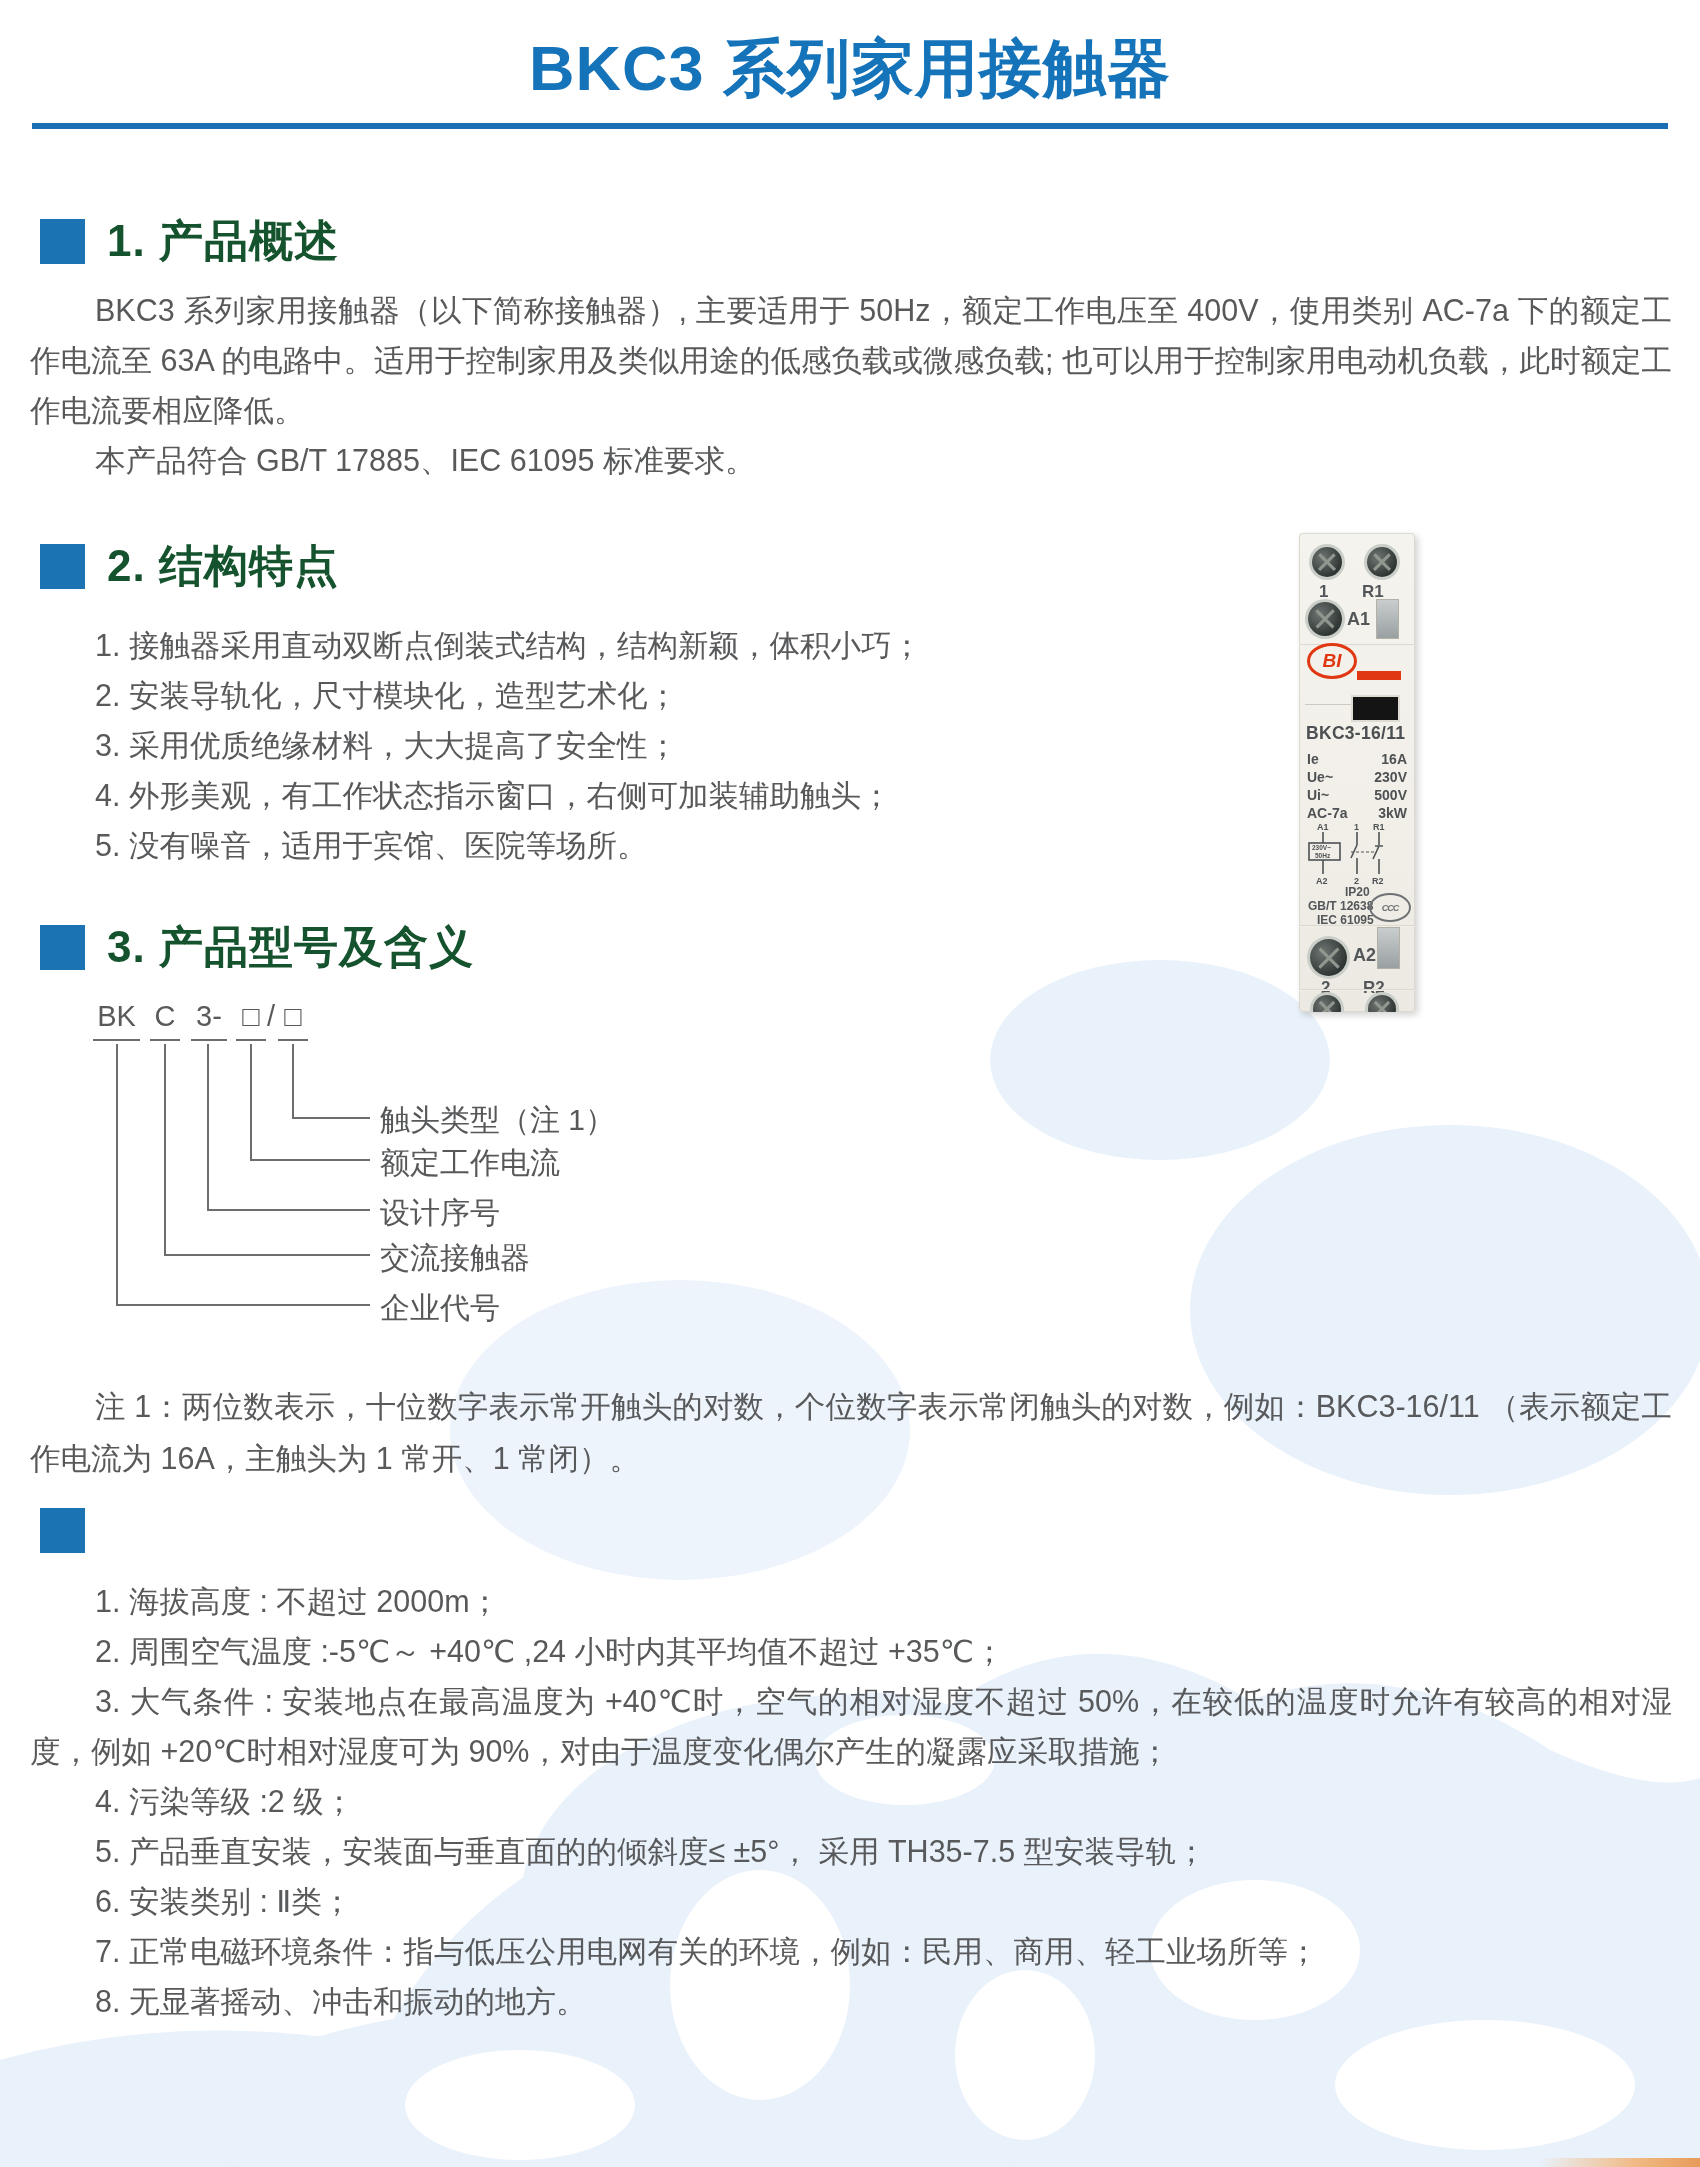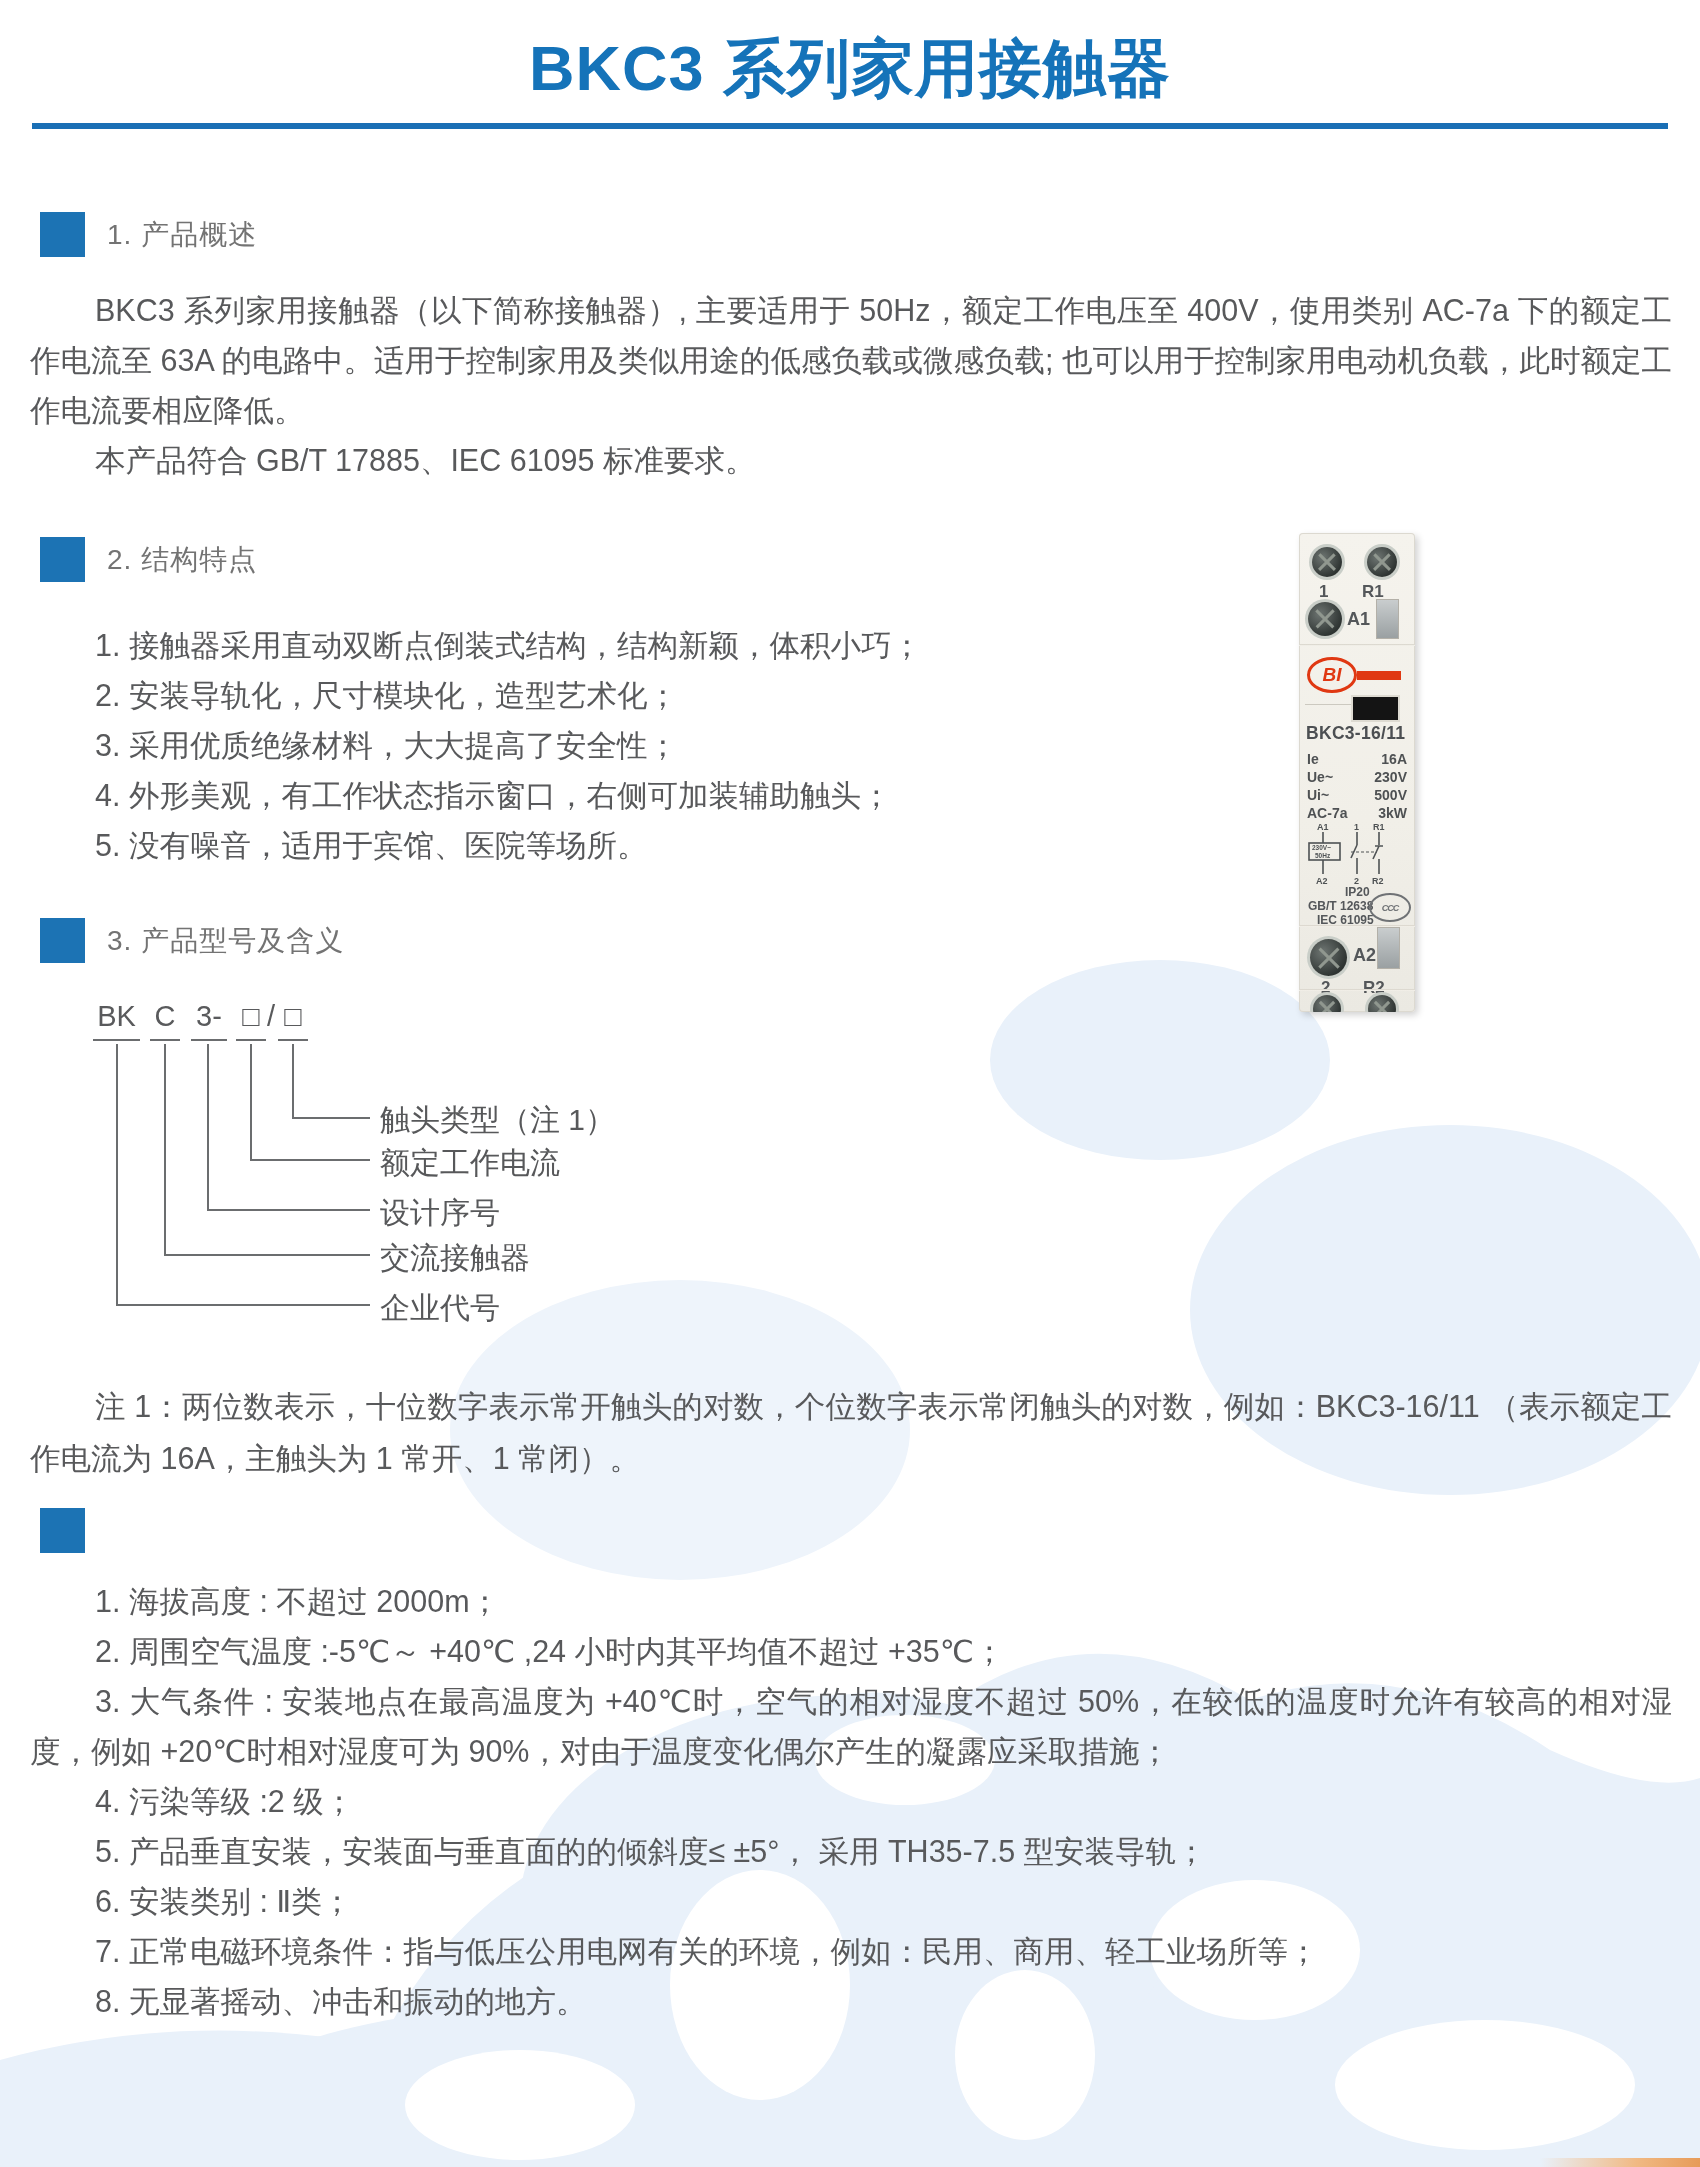--- a/index.html
+++ b/index.html
@@ -15,21 +15,21 @@
   .layer{position:absolute;left:0;top:0;z-index:1;}
   
   .doc-title{
     left:0;right:0;top:26px;text-align:center;
     font-size:63px;font-weight:800;color:#1573b9;letter-spacing:1px;
   }
   .title-rule{left:32px;right:32px;top:123px;height:6px;background:#1a6fb5;}
   
   .sec-head{position:absolute;left:40px;display:flex;align-items:center;gap:22px;z-index:2;}
   .sq{width:45px;height:45px;background:#1c73b4;flex:0 0 auto;}
-  .sec-head .h{font-size:28px;font-weight:400;color:#737373;letter-spacing:1px;white-space:nowrap;}
+  .sec-head .h{font-size:44px;font-weight:700;color:#14532d;letter-spacing:1px;white-space:nowrap;}
   
   .body-text{position:absolute;left:30px;width:1642px;font-size:30.5px;line-height:50px;
     color:#58595b;text-align:justify;z-index:2;}
   .body-text p{margin:0;text-indent:65px;}
   .list-text{position:absolute;left:30px;width:1642px;font-size:30.5px;line-height:50px;
     color:#58595b;text-align:justify;z-index:2;}
   .list-text p{margin:0;text-indent:65px;}
   .note-text{line-height:52px;}
   
   .code-part{position:absolute;font-size:29px;color:#595a5c;text-align:center;
@@ -113,21 +113,21 @@
 <div class="device">
   <div class="screw" style="left:13px;top:14px;width:30px;height:30px;"></div>
   <div class="screw" style="left:68px;top:14px;width:30px;height:30px;"></div>
   <div class="dev-label" style="left:20px;top:49px;font-size:17px;">1</div>
   <div class="dev-label" style="left:63px;top:49px;font-size:17px;">R1</div>
   <div class="screw" style="left:9px;top:69px;width:34px;height:34px;"></div>
   <div class="dev-label" style="left:48px;top:76px;font-size:18px;">A1</div>
   <div class="win" style="left:77px;top:66px;width:21px;height:38px;"></div>
   <div class="seam" style="top:111px;"></div>
 
-  <div class="logo-oval" style="left:8px;top:124px;text-align:center;">BI</div>
+  <div class="logo-oval" style="left:8px;top:110px;text-align:center;">BI</div>
   <div class="logo-bar" style="left:58px;top:138px;width:44px;height:9px;"></div>
   <div style="position:absolute;left:6px;top:171px;width:46px;height:1px;background:#ccc9c0;"></div>
   <div class="win-black" style="left:52px;top:162px;width:45px;height:23px;"></div>
   <div class="dev-label" style="left:7px;top:190px;font-size:17.5px;letter-spacing:.3px;color:#4c4f52;">BKC3-16/11</div>
 
   <div class="spec-row" style="top:218px;">
     <span>Ie</span>
     <span>16A</span>
   </div>
   <div class="spec-row" style="top:236px;">

